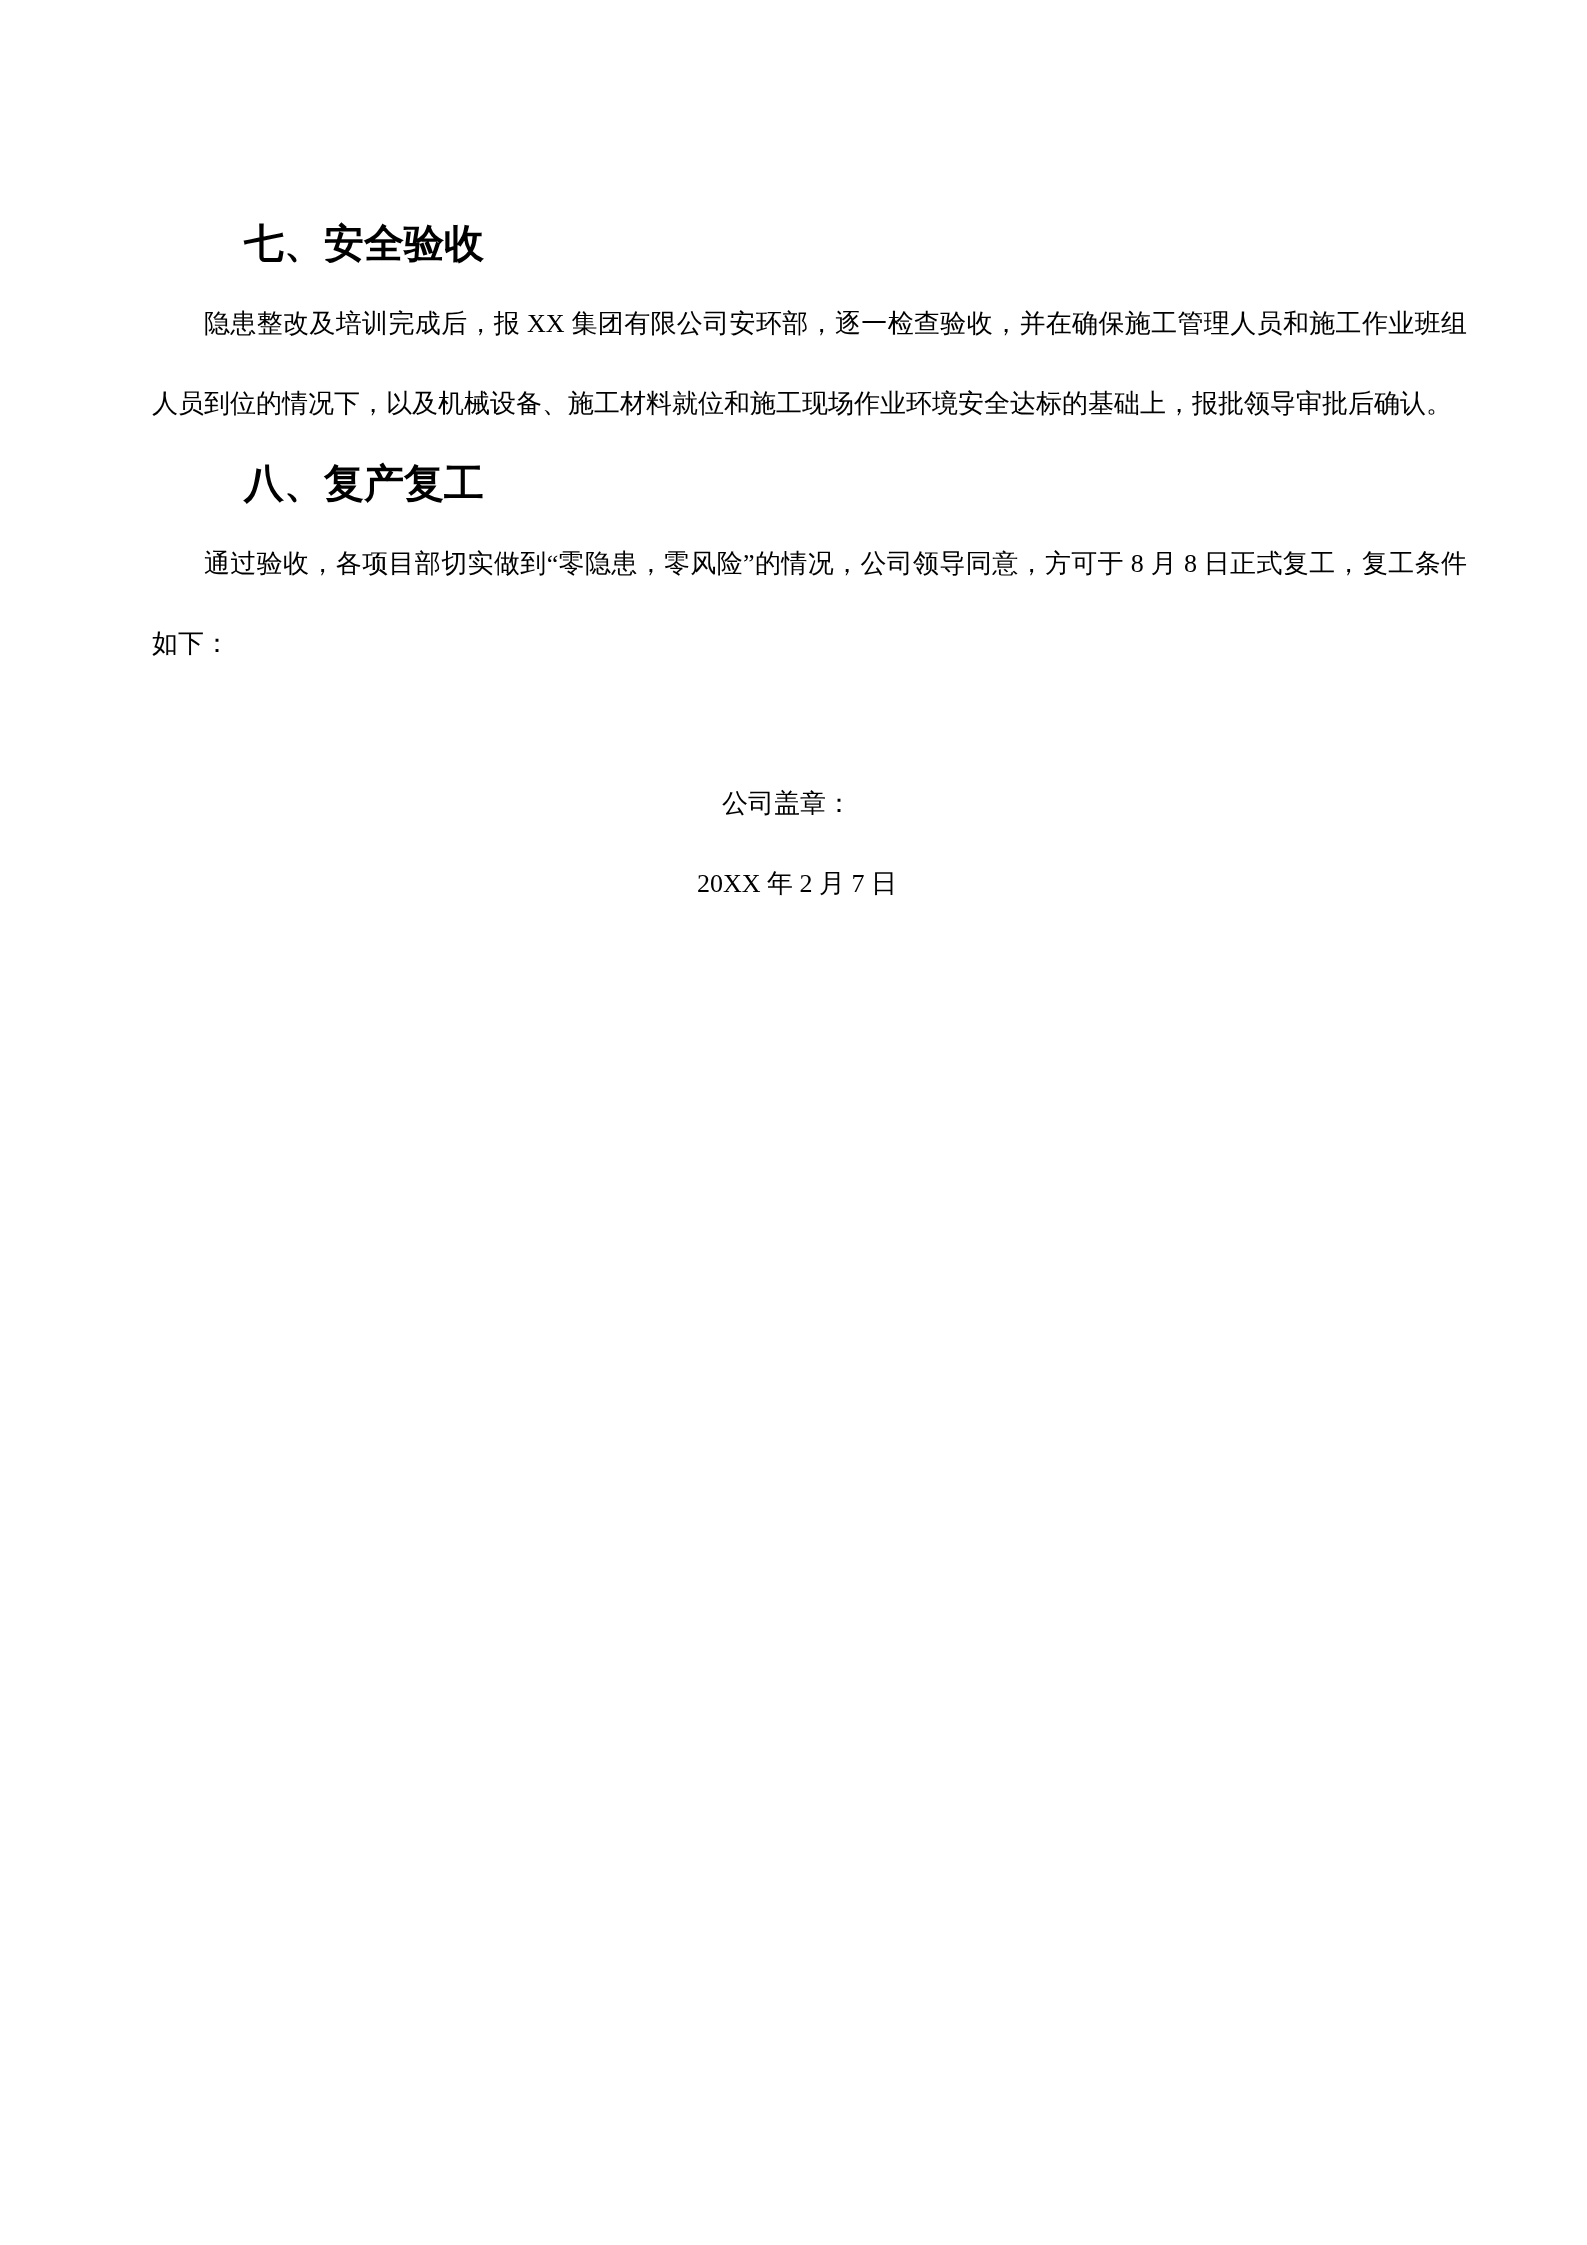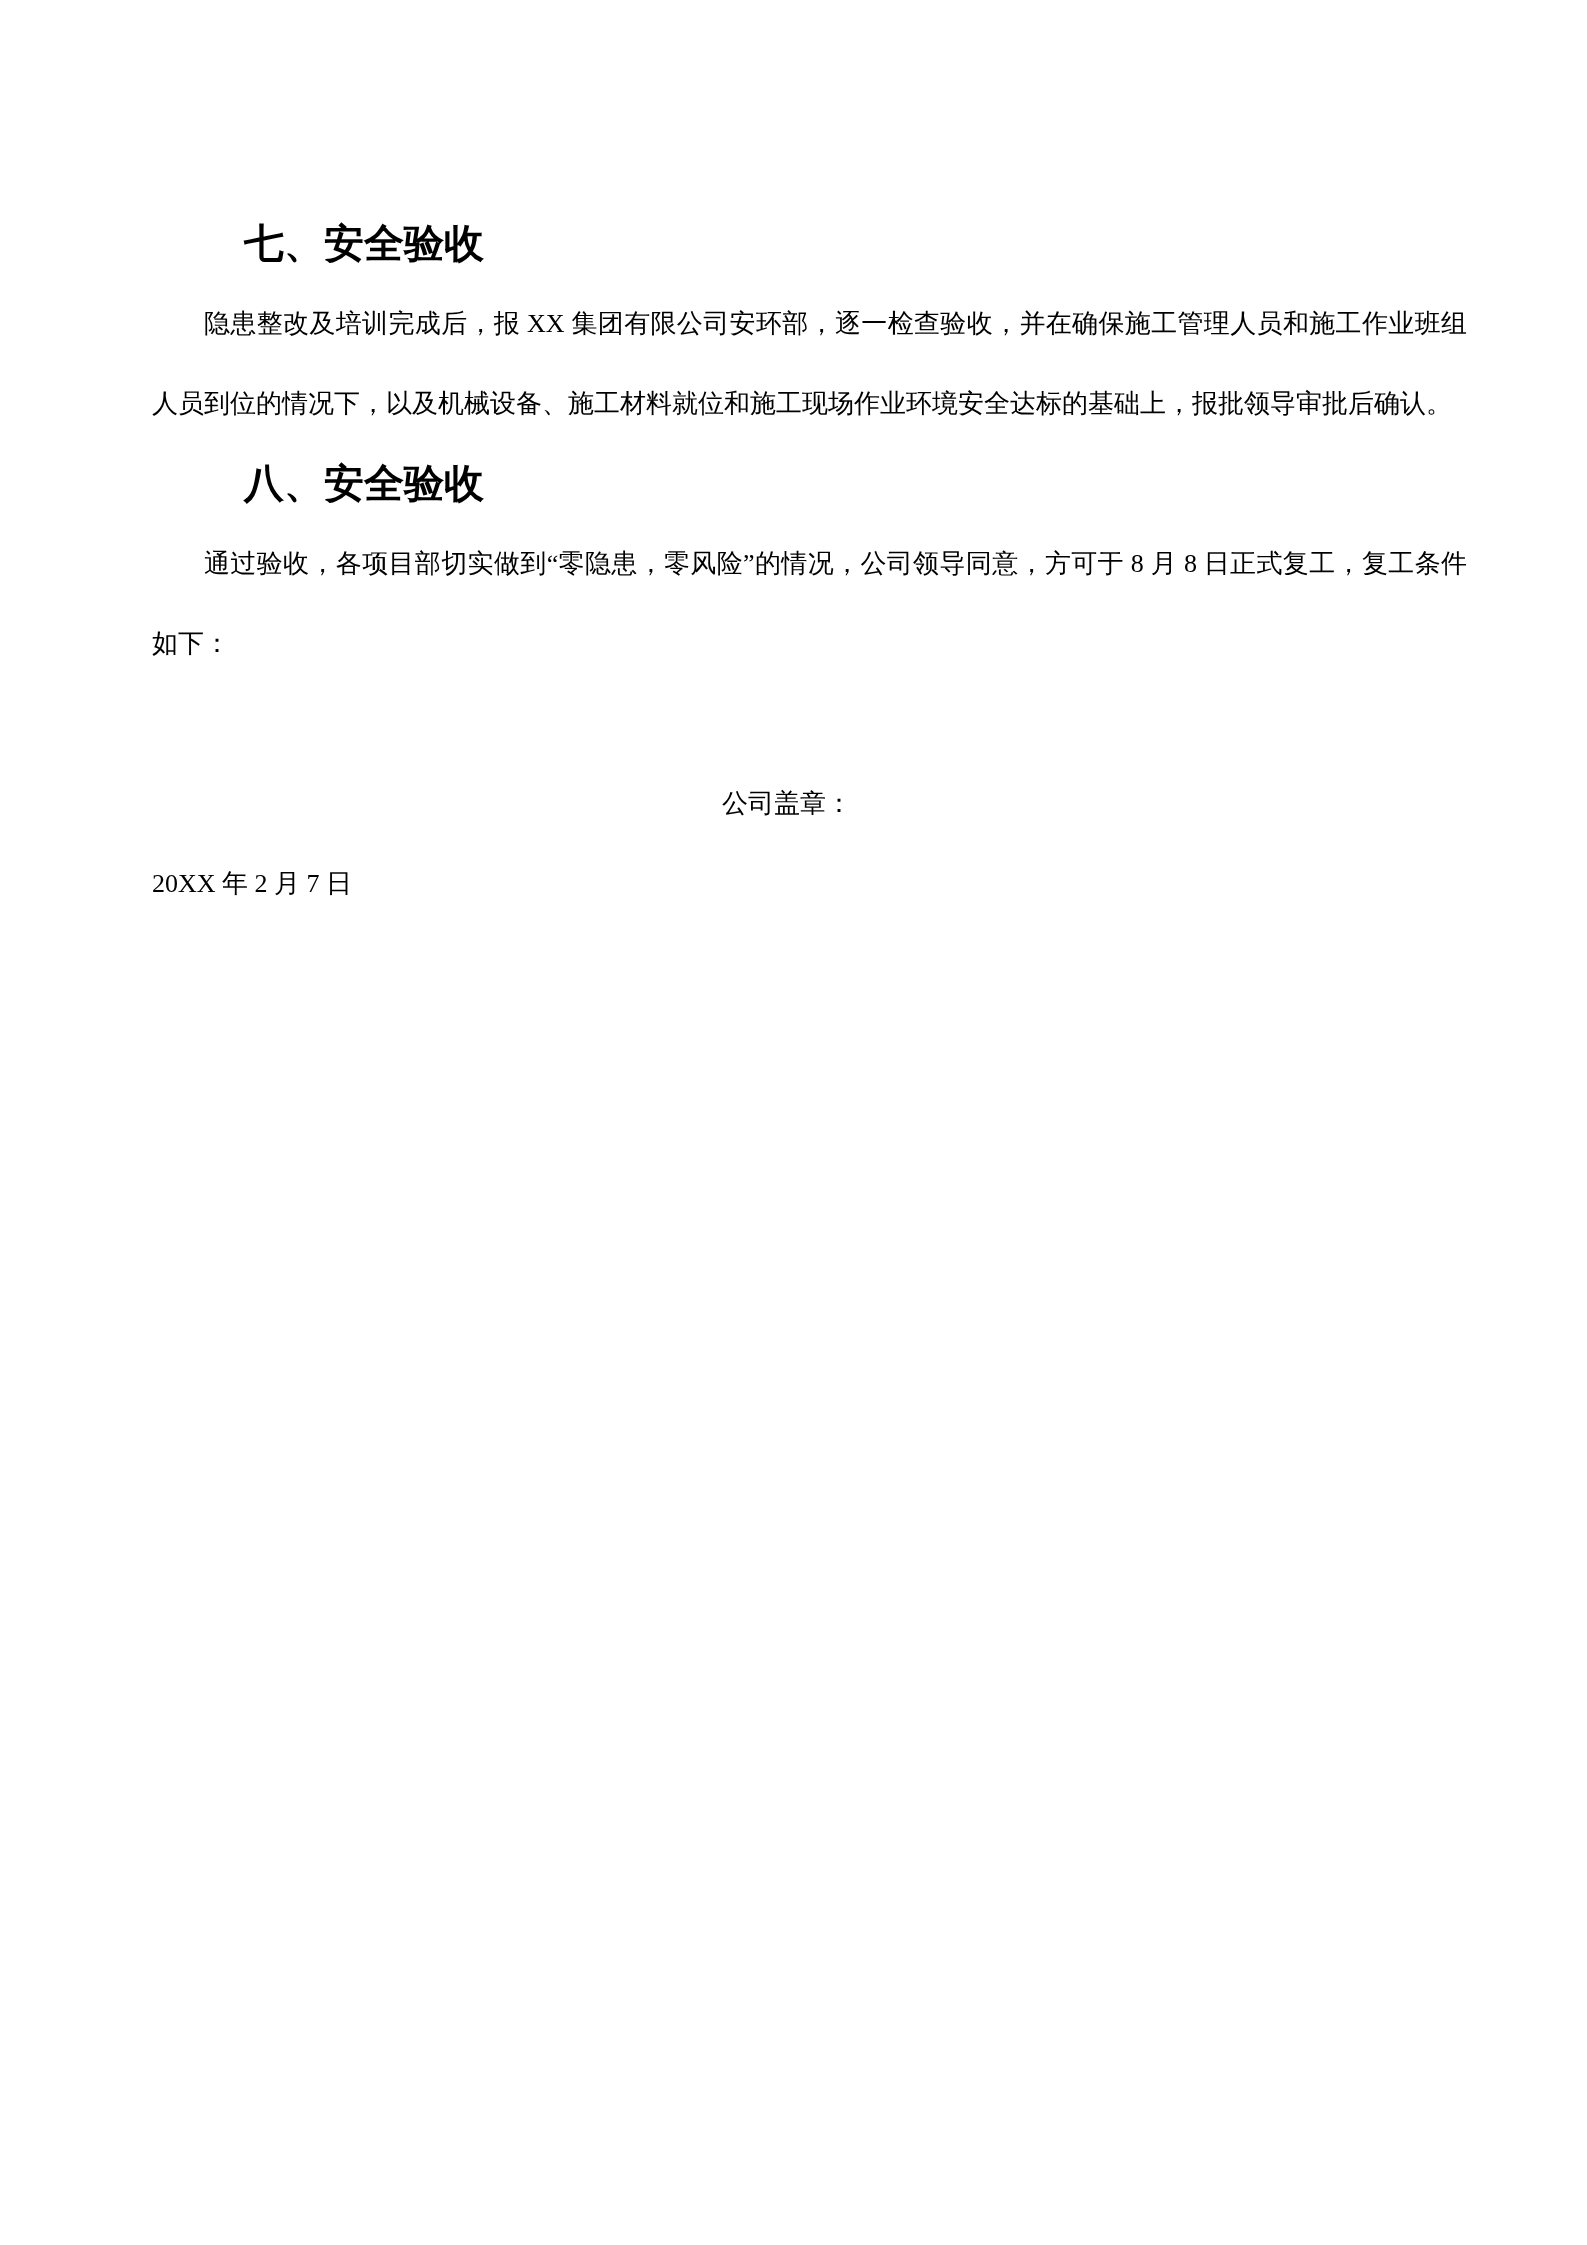--- a/index.html
+++ b/index.html
@@ -42,34 +42,34 @@
   }
   .indent-list {
     text-indent: 2.55em;
   }
   .stamp-line {
     text-align: center;
     padding-right: 45px;
     margin-top: 80px;
   }
   .date-line {
-    text-align: left;
+    text-align: center;
     padding-right: 25px;
   }
 </style>
 </head>
 <body>
 
 <div class="page">
 
   <h2 class="heading">七、安全验收</h2>
 
   <p class="para indent">隐患整改及培训完成后，报 XX 集团有限公司安环部，逐一检查验收，并在确保施工管理人员和施工作业班组人员到位的情况下，以及机械设备、施工材料就位和施工现场作业环境安全达标的基础上，报批领导审批后确认。</p>
 
-  <h2 class="heading">八、安全验收</h2>
+  <h2 class="heading">八、复产复工</h2>
 
   <p class="para indent">通过验收，各项目部切实做到“零隐患，零风险”的情况，公司领导同意，方可于 8 月 8 日正式复工，复工条件如下：</p>
 
 
   <p class="para stamp-line">公司盖章：</p>
 
   <p class="para date-line">20XX 年 2 月 7 日</p>
 
 </div>
 

